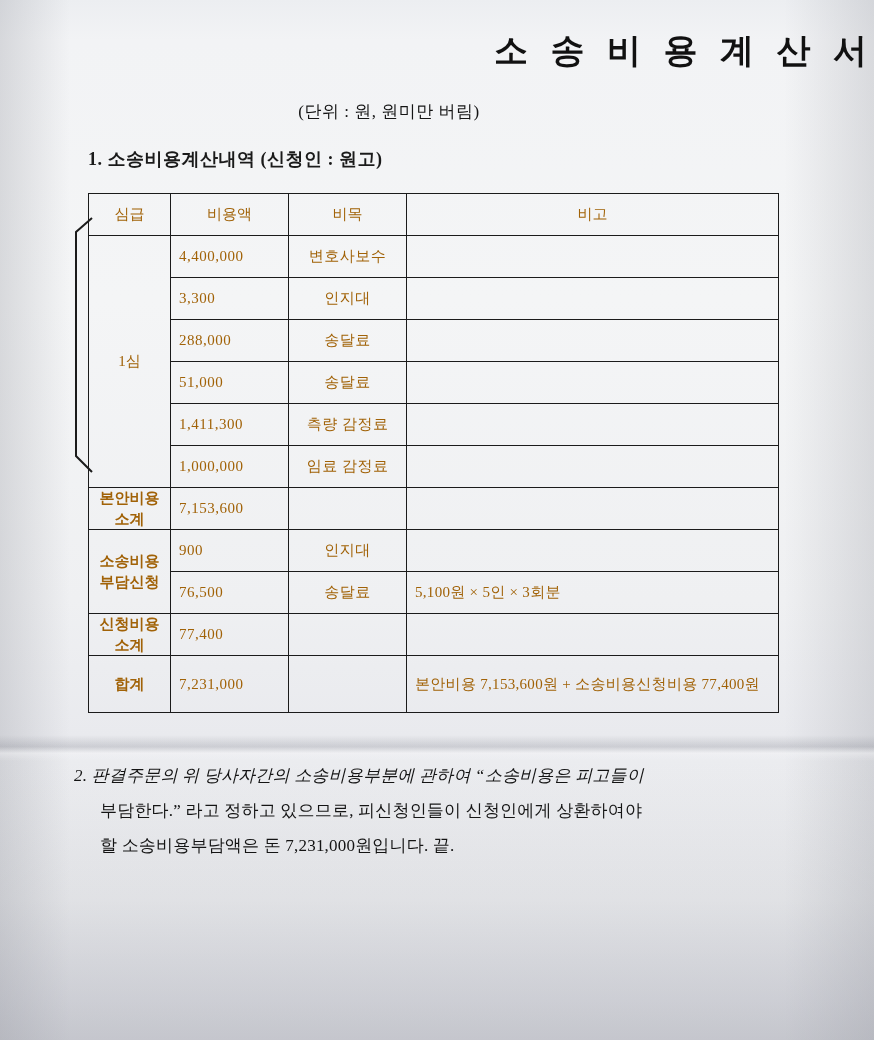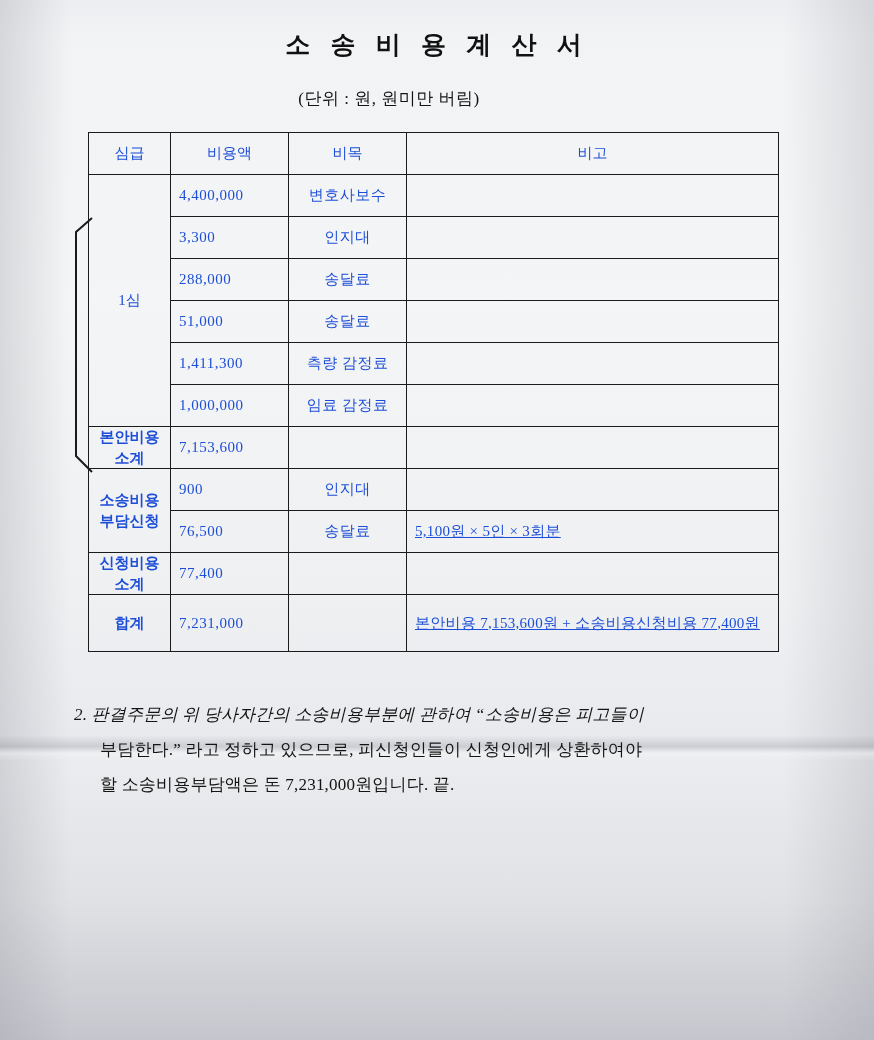--- a/index.html
+++ b/index.html
@@ -57,22 +57,22 @@
     pointer-events: none;
   }
 
   .content {
     position: relative;
     z-index: 2;
   }
 
   
   .doc-title {
-    text-align: center;
-    font-size: 25px;
+    text-align: right;
+    font-size: 34px;
     font-weight: bold;
     letter-spacing: 7px;
     margin: 16px 0 0 0;
     padding-top: 12px;
     color: #111;
   }
 
   .unit-note {
     text-align: center;
     font-size: 17px;
@@ -98,21 +98,21 @@
     width: 690px;
     table-layout: fixed;
     background: transparent;
   }
   table.cost td, table.cost th {
     border: 1.6px solid #1b1b1b;
     font-size: 15px;
     font-weight: normal;
     padding: 0 8px;
     height: 41px;
-    color: #1d4ed8;
+    color: #a16207;
     font-family: "Liberation Serif", "DejaVu Serif", serif;
   }
   th.hcell {
     text-align: center;
     font-weight: normal;
     font-size: 16px;
     height: 50px;
   }
   .col-grade { width: 82px; }
   .col-amount { width: 118px; }
@@ -131,21 +131,20 @@
     letter-spacing: 0.5px;
   }
   td.item {
     text-align: center;
     letter-spacing: 0.5px;
   }
   td.note {
     text-align: left;
     padding-left: 12px;
     letter-spacing: 0.3px;
-    text-decoration: underline;
   }
   td.empty { }
 
   
   .bracket {
     position: absolute;
     left: 72px;
     top: 200px;
     width: 22px;
     height: 258px;
@@ -174,20 +173,21 @@
 <div class="shade-right"></div>
 <div class="shade-bottom"></div>
 <div class="fold"></div>
 
 <div class="content">
 
   <div class="doc-title">소 송 비 용 계 산 서</div>
 
   <div class="unit-note">(단위 : 원, 원미만 버림)</div>
 
+  <div class="section-heading">1. 소송비용계산내역 (신청인 : 원고)</div>
 
   <div class="table-wrap">
     <table class="cost">
       <colgroup>
         <col class="col-grade">
         <col class="col-amount">
         <col class="col-item">
         <col class="col-note">
       </colgroup>
       <thead>

